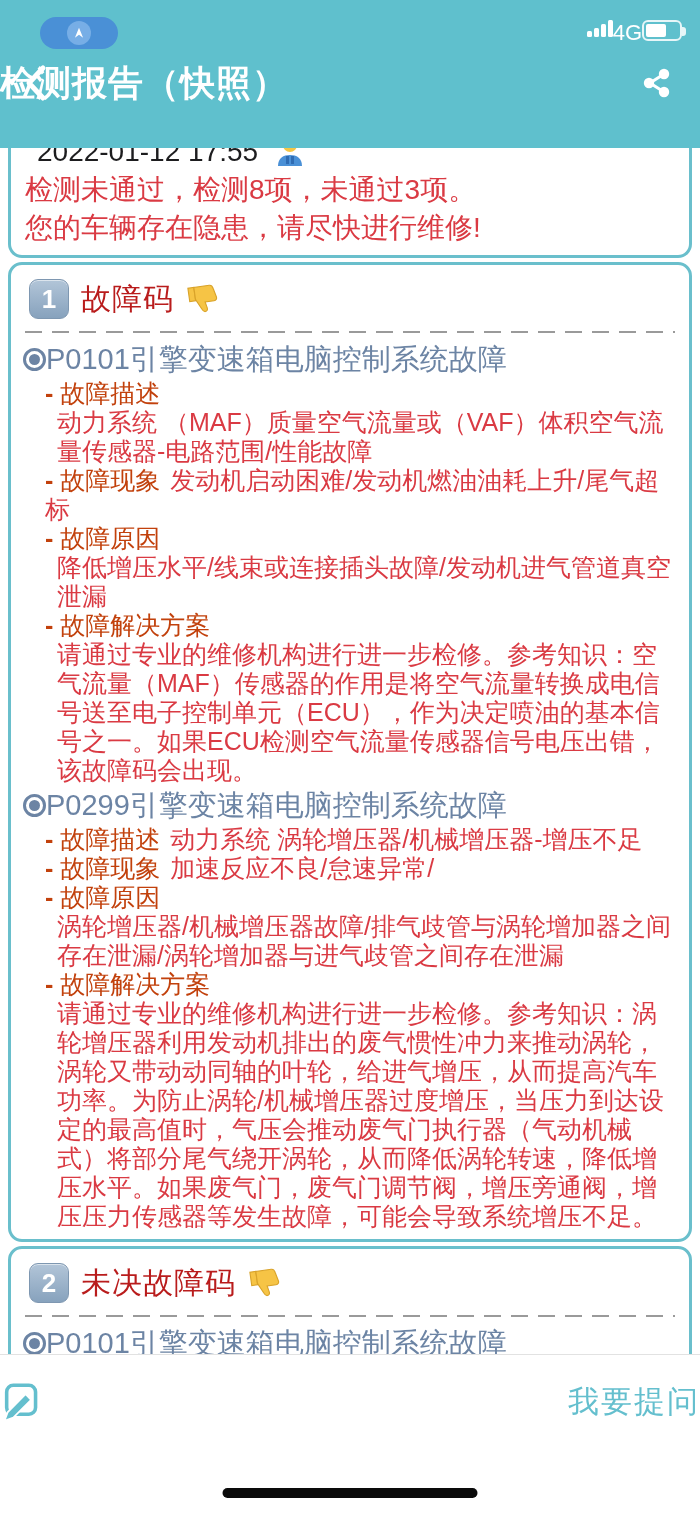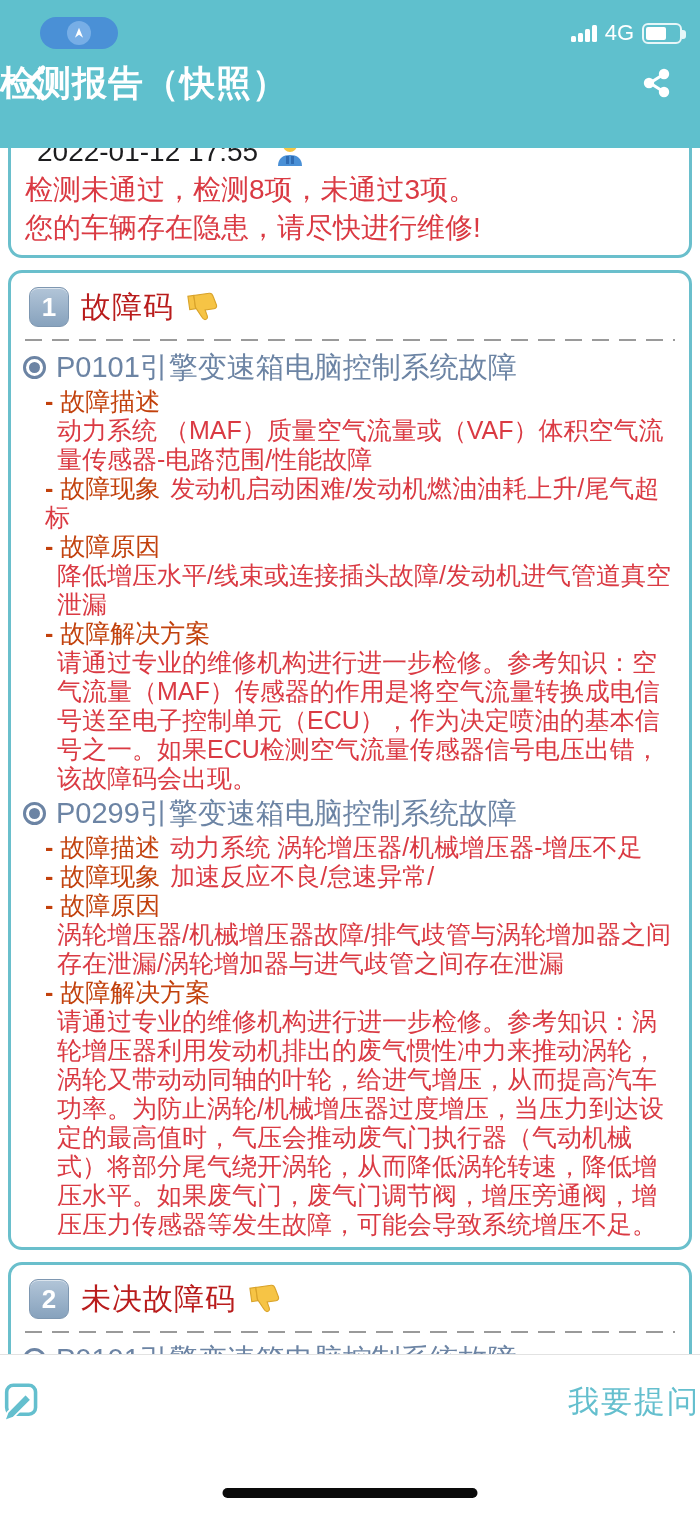--- a/index.html
+++ b/index.html
@@ -4,48 +4,48 @@
 <style>
   html,body{margin:0;padding:0;}
   body{font-family:"Liberation Sans","DejaVu Sans",sans-serif;background:#444;}
   .phone{position:relative;width:700px;height:1514px;background:#ffffff;overflow:hidden;margin:0 auto;}
 
   
   .header{position:absolute;top:0;left:0;right:0;height:148px;background:#5fc0cd;z-index:10;}
   .statusbar{display:flex;align-items:center;justify-content:space-between;padding:18px 18px 0 40px;height:48px;box-sizing:border-box;}
   .loc-pill{width:78px;height:32px;background:#4a90d6;border-radius:17px;display:flex;align-items:center;justify-content:center;}
   .loc-circle{width:24px;height:24px;border-radius:50%;background:#77aee6;display:flex;align-items:center;justify-content:center;}
-  .status-right{display:flex;align-items:center;gap:8px;}
+  .status-right{display:flex;}
   .sigbars{display:flex;align-items:flex-end;gap:2px;height:17px;}
   .sigbars i{display:block;width:5px;background:#fff;border-radius:1.5px;}
   .sigbars i:nth-child(1){height:6px;}.sigbars i:nth-child(2){height:9px;}
   .sigbars i:nth-child(3){height:13px;}.sigbars i:nth-child(4){height:17px;}
   .net-label{color:#fff;font-size:22px;}
   .battery{position:relative;width:40px;height:21px;border:2px solid rgba(255,255,255,.85);border-radius:6px;padding:2px;box-sizing:border-box;}
   .battery .fill{display:block;height:100%;width:62%;background:#fff;border-radius:2px;}
   .battery .nub{position:absolute;right:-6px;top:5px;width:4px;height:9px;background:rgba(255,255,255,.85);border-radius:0 3px 3px 0;}
   .navbar{position:relative;height:72px;}
   .nav-title{position:absolute;left:0;right:0;top:12px;color:#fff;font-size:35px;font-weight:bold;letter-spacing:1px;}
   .back-btn{position:absolute;left:22px;top:12px;width:40px;height:46px;display:flex;align-items:center;}
   .share-btn{position:absolute;right:22px;top:14px;width:42px;height:42px;display:flex;align-items:center;justify-content:center;}
 
   
   .content{position:absolute;top:148px;bottom:159px;left:0;right:0;overflow:hidden;background:#fff;z-index:1;}
-  .card{margin:12px 8px;border:3px solid #6abfcc;border-radius:14px;padding:6px 12px 8px;background:#fff;}
+  .card{margin:4px 8px;border:3px solid #6abfcc;border-radius:14px;padding:6px 12px 8px;background:#fff;}
   .card-summary{margin-top:-24px;}
   .date-row{font-size:28px;color:#1d1d1f;display:flex;align-items:center;gap:16px;padding:2px 0 2px 14px;height:34px;}
   .red{color:#da3a43;}
   .summary-line{font-size:28px;line-height:38px;padding-left:2px;}
 
   .sec-header{display:flex;align-items:center;gap:12px;padding:6px 0 2px 6px;height:44px;}
   .keycap{width:38px;height:38px;border-radius:9px;background:linear-gradient(#b2c5d8,#87a2bd);border:1px solid #7e97b1;box-shadow:inset 0 1px 0 rgba(255,255,255,.55);color:#fff;font-weight:bold;font-size:26px;display:flex;align-items:center;justify-content:center;}
   .sec-title{font-size:30px;color:#b91c1c;letter-spacing:1px;}
   .dashline{height:2px;margin:8px 2px 6px;background:repeating-linear-gradient(90deg,#9a9a9a 0 17px,transparent 17px 27px);}
 
-  .ftitle{display:flex;align-items:center;gap:10px;font-size:29px;color:#6c84a4;line-height:36px;padding:2px 0;}
+  .ftitle{display:flex;align-items:center;font-size:29px;color:#6c84a4;line-height:36px;padding:2px 0;}
   .bullet{flex:0 0 auto;width:17px;height:17px;border:3px solid #6c84a4;border-radius:50%;position:relative;}
   .bullet::after{content:"";position:absolute;inset:3px;background:#6c84a4;border-radius:50%;}
   .frow{padding-left:22px;font-size:25px;line-height:29px;color:#1d1d1f;}
   .lbl{font-weight:normal;color:#c2410c;}
   .lbl::before{content:"- ";font-weight:bold;}
   .inlineval{margin-left:10px;font-weight:normal;}
   .blk{padding-left:12px;}
 
   
   .footer{position:absolute;left:0;right:0;bottom:0;height:159px;background:#fff;border-top:1px solid #e2e2e2;z-index:10;}

